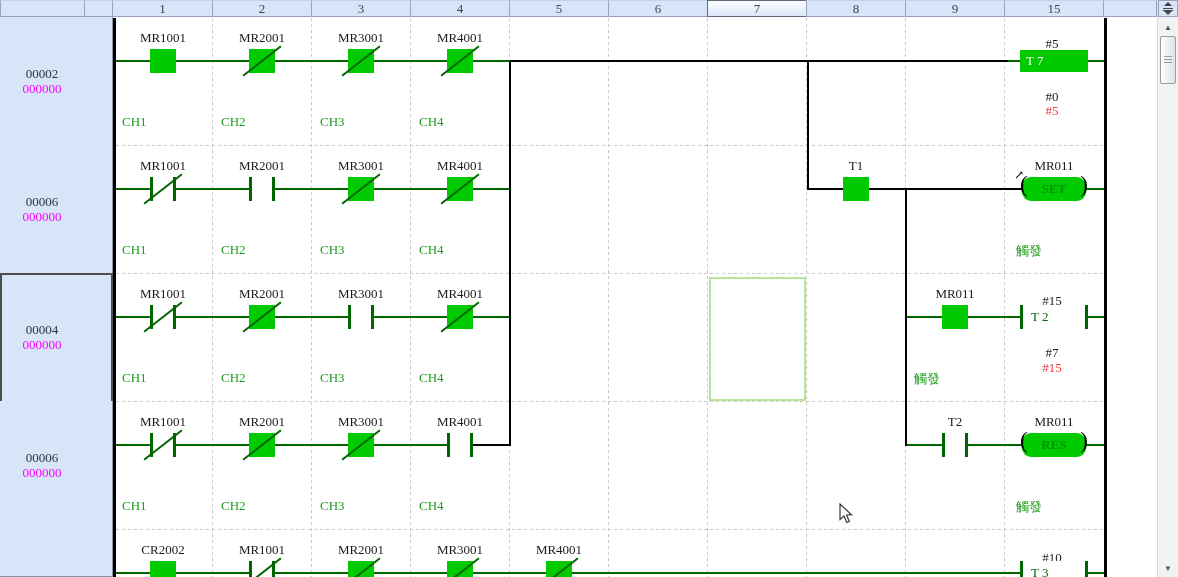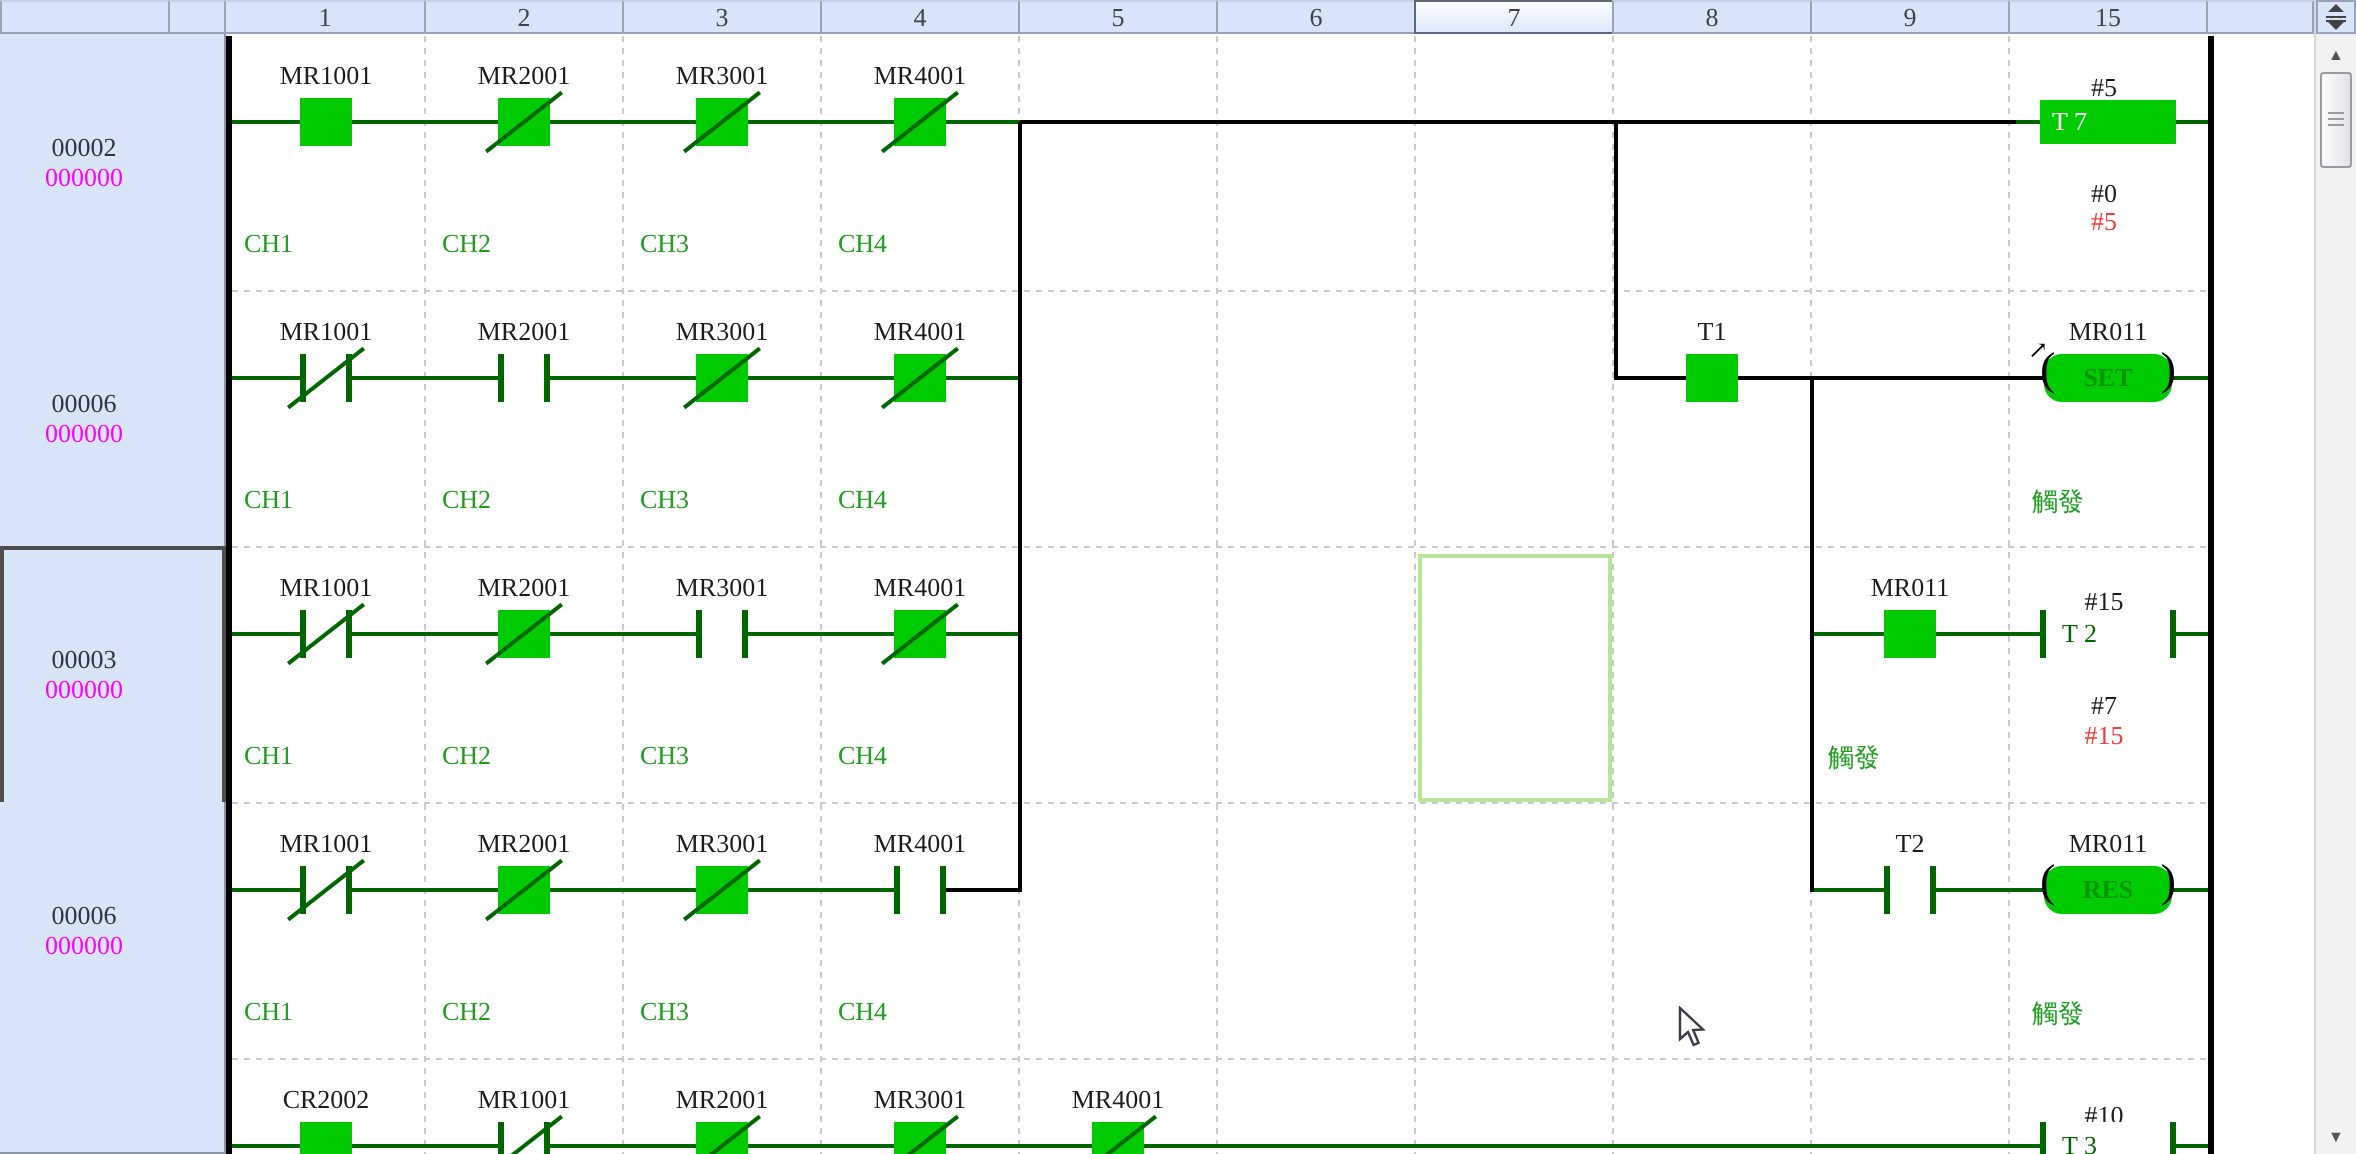--- a/index.html
+++ b/index.html
@@ -87,21 +87,21 @@
   </div>
   <div class="gcell" style="left:84px;top:17px;width:29px;height:129px"></div>
 
   <div class="gcell" style="left:0;top:145px;width:85px;height:129px">
     <span class="gid">00006</span>
     <span class="gstep">000000</span>
   </div>
   <div class="gcell" style="left:84px;top:145px;width:29px;height:129px"></div>
 
   <div class="gcell" style="left:0;top:273px;width:85px;height:129px">
-    <span class="gid">00003</span>
+    <span class="gid">00004</span>
     <span class="gstep">000000</span>
   </div>
   <div class="gcell" style="left:84px;top:273px;width:29px;height:129px"></div>
   <div class="gsel" style="left:0;top:273px;width:113px;height:130px"></div>
 
   <div class="gcell" style="left:0;top:401px;width:85px;height:129px">
     <span class="gid">00006</span>
     <span class="gstep">000000</span>
   </div>
   <div class="gcell" style="left:84px;top:401px;width:29px;height:129px"></div>

